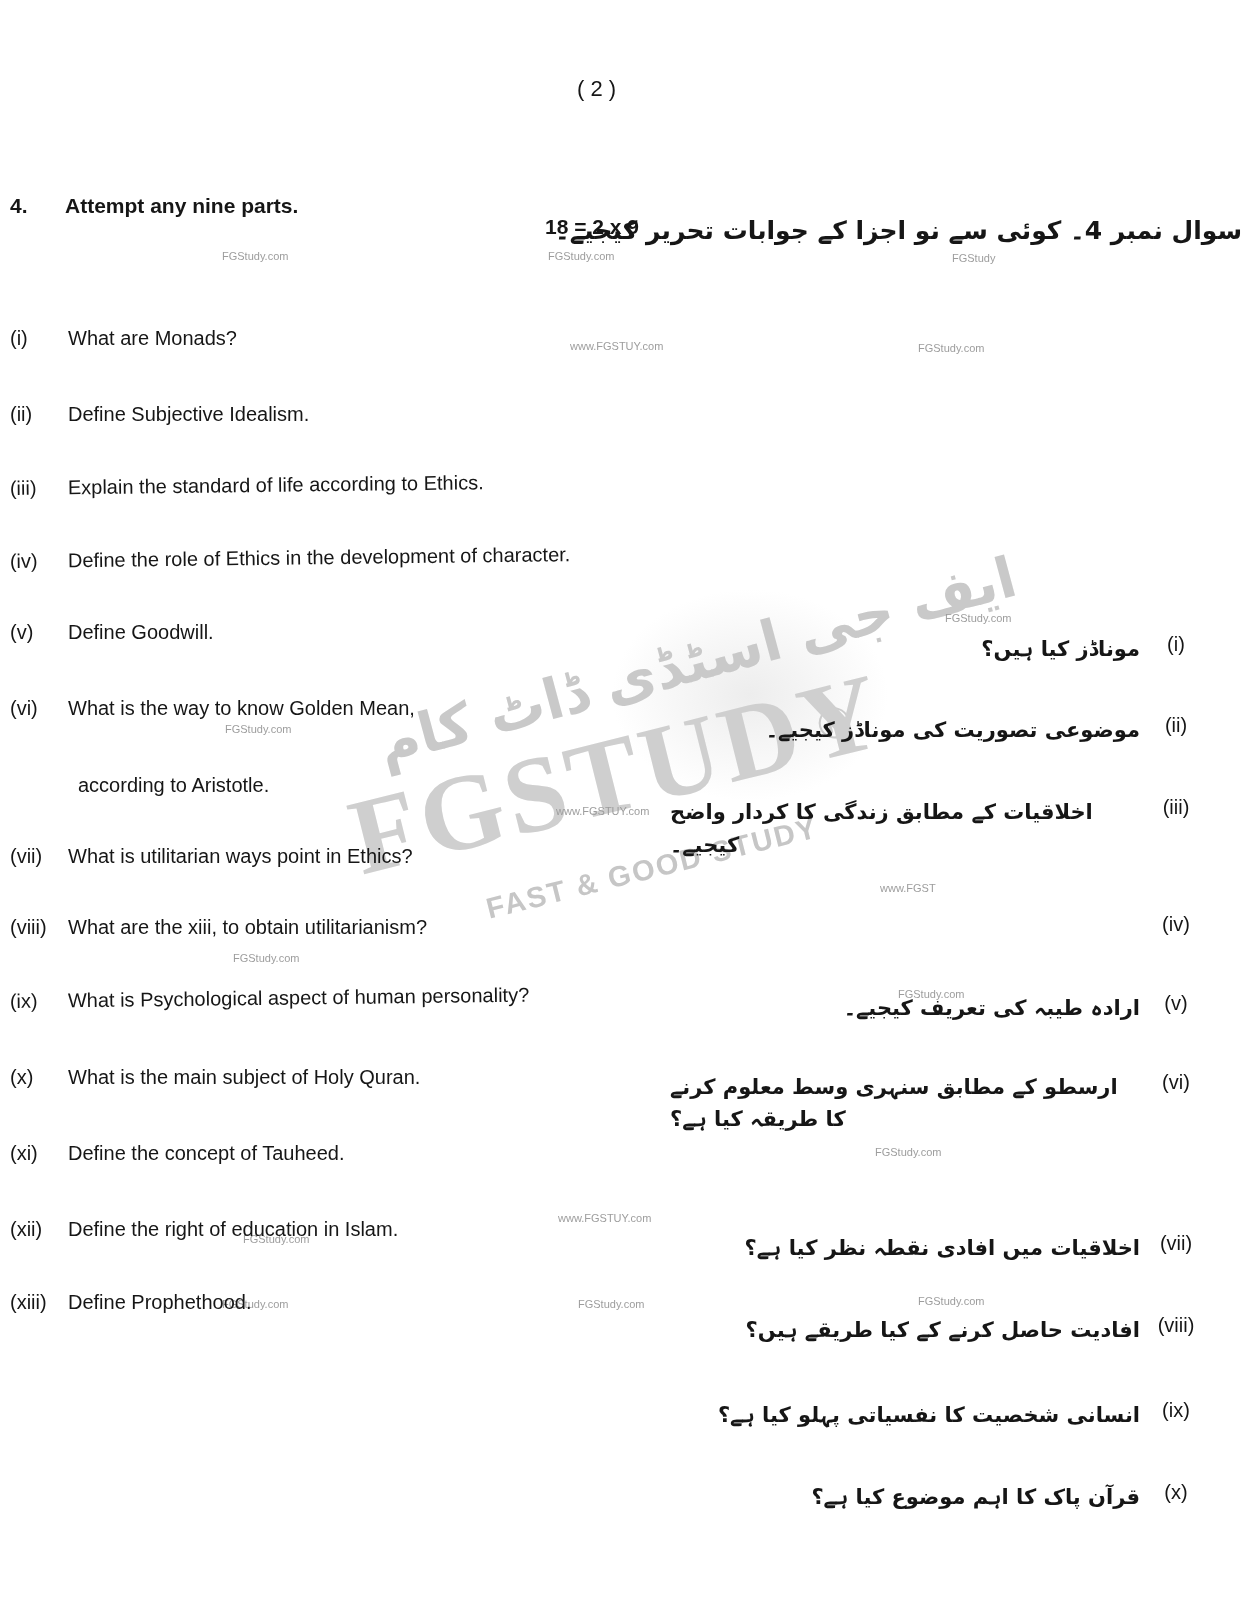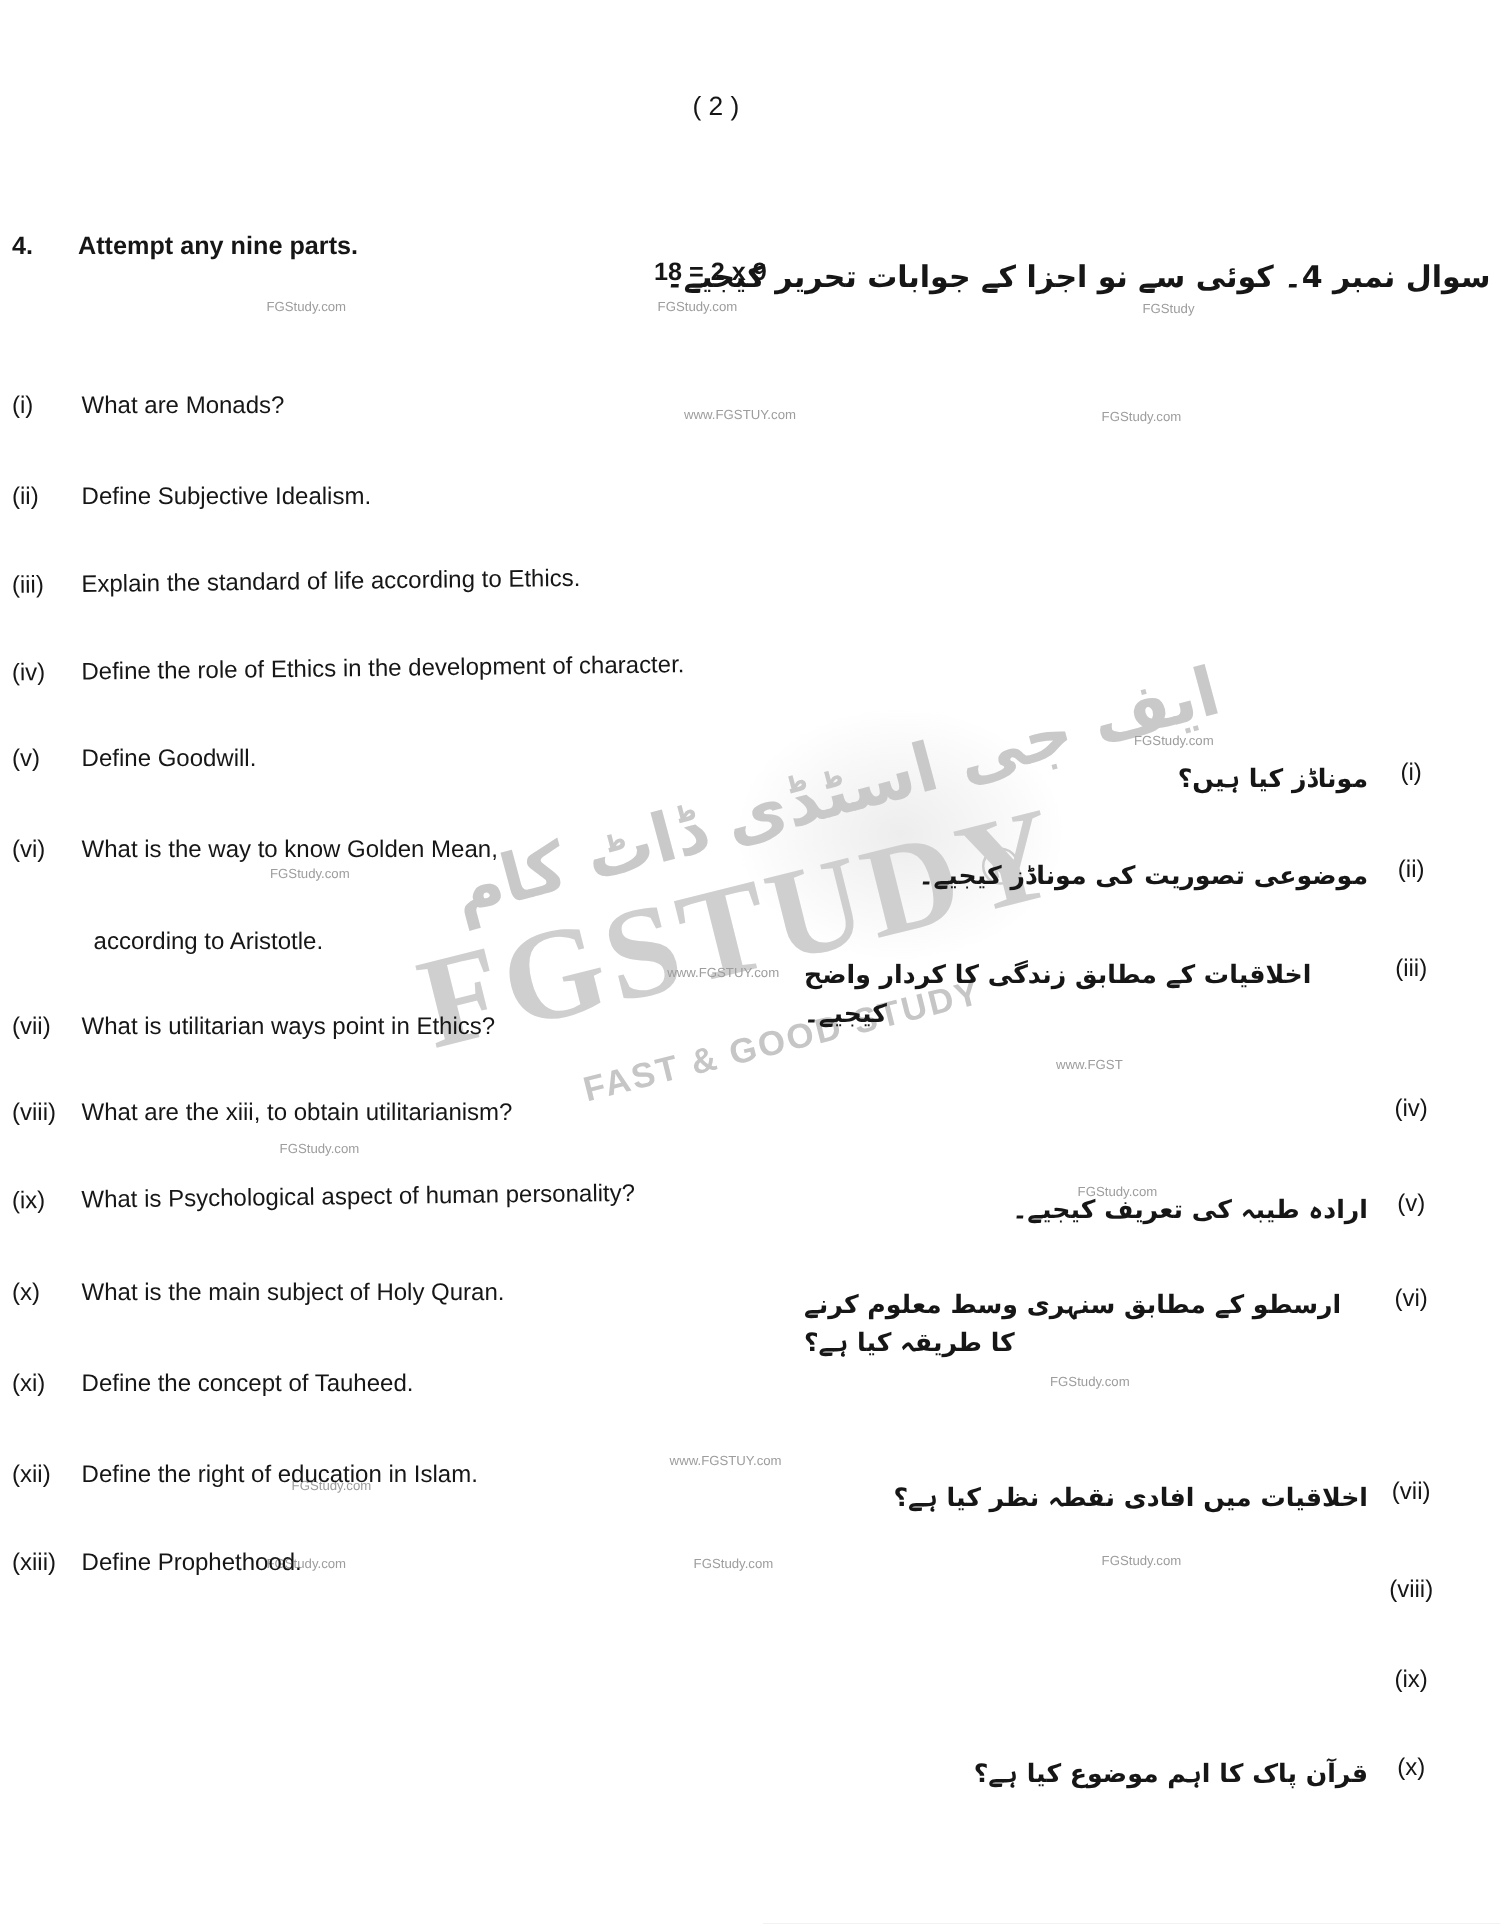--- a/index.html
+++ b/index.html
@@ -115,22 +115,24 @@
   <div class="ur-row fg-txt" style="top:460px;">
       <span class="umk">(vi)</span>
       <span class="utxt">ارسطو کے مطابق سنہری وسط معلوم کرنے کا طریقہ کیا ہے؟</span>
     </div>
   <div class="ur-row fg-txt" style="top:556px;">
       <span class="umk">(vii)</span>
       <span class="utxt">اخلاقیات میں افادی نقطہ نظر کیا ہے؟</span>
     </div>
   <div class="ur-row fg-txt" style="top:606px;">
       <span class="umk">(viii)</span>
+      <span class="utxt">افادیت حاصل کرنے کے کیا طریقے ہیں؟</span>
     </div>
   <div class="ur-row fg-txt" style="top:658px;">
       <span class="umk">(ix)</span>
+      <span class="utxt">انسانی شخصیت کا نفسیاتی پہلو کیا ہے؟</span>
     </div>
   <div class="ur-row fg-txt" style="top:708px;">
       <span class="umk">(x)</span>
       <span class="utxt">قرآن پاک کا اہم موضوع کیا ہے؟</span>
     </div>
 
 </div>
 
 </body></html>

